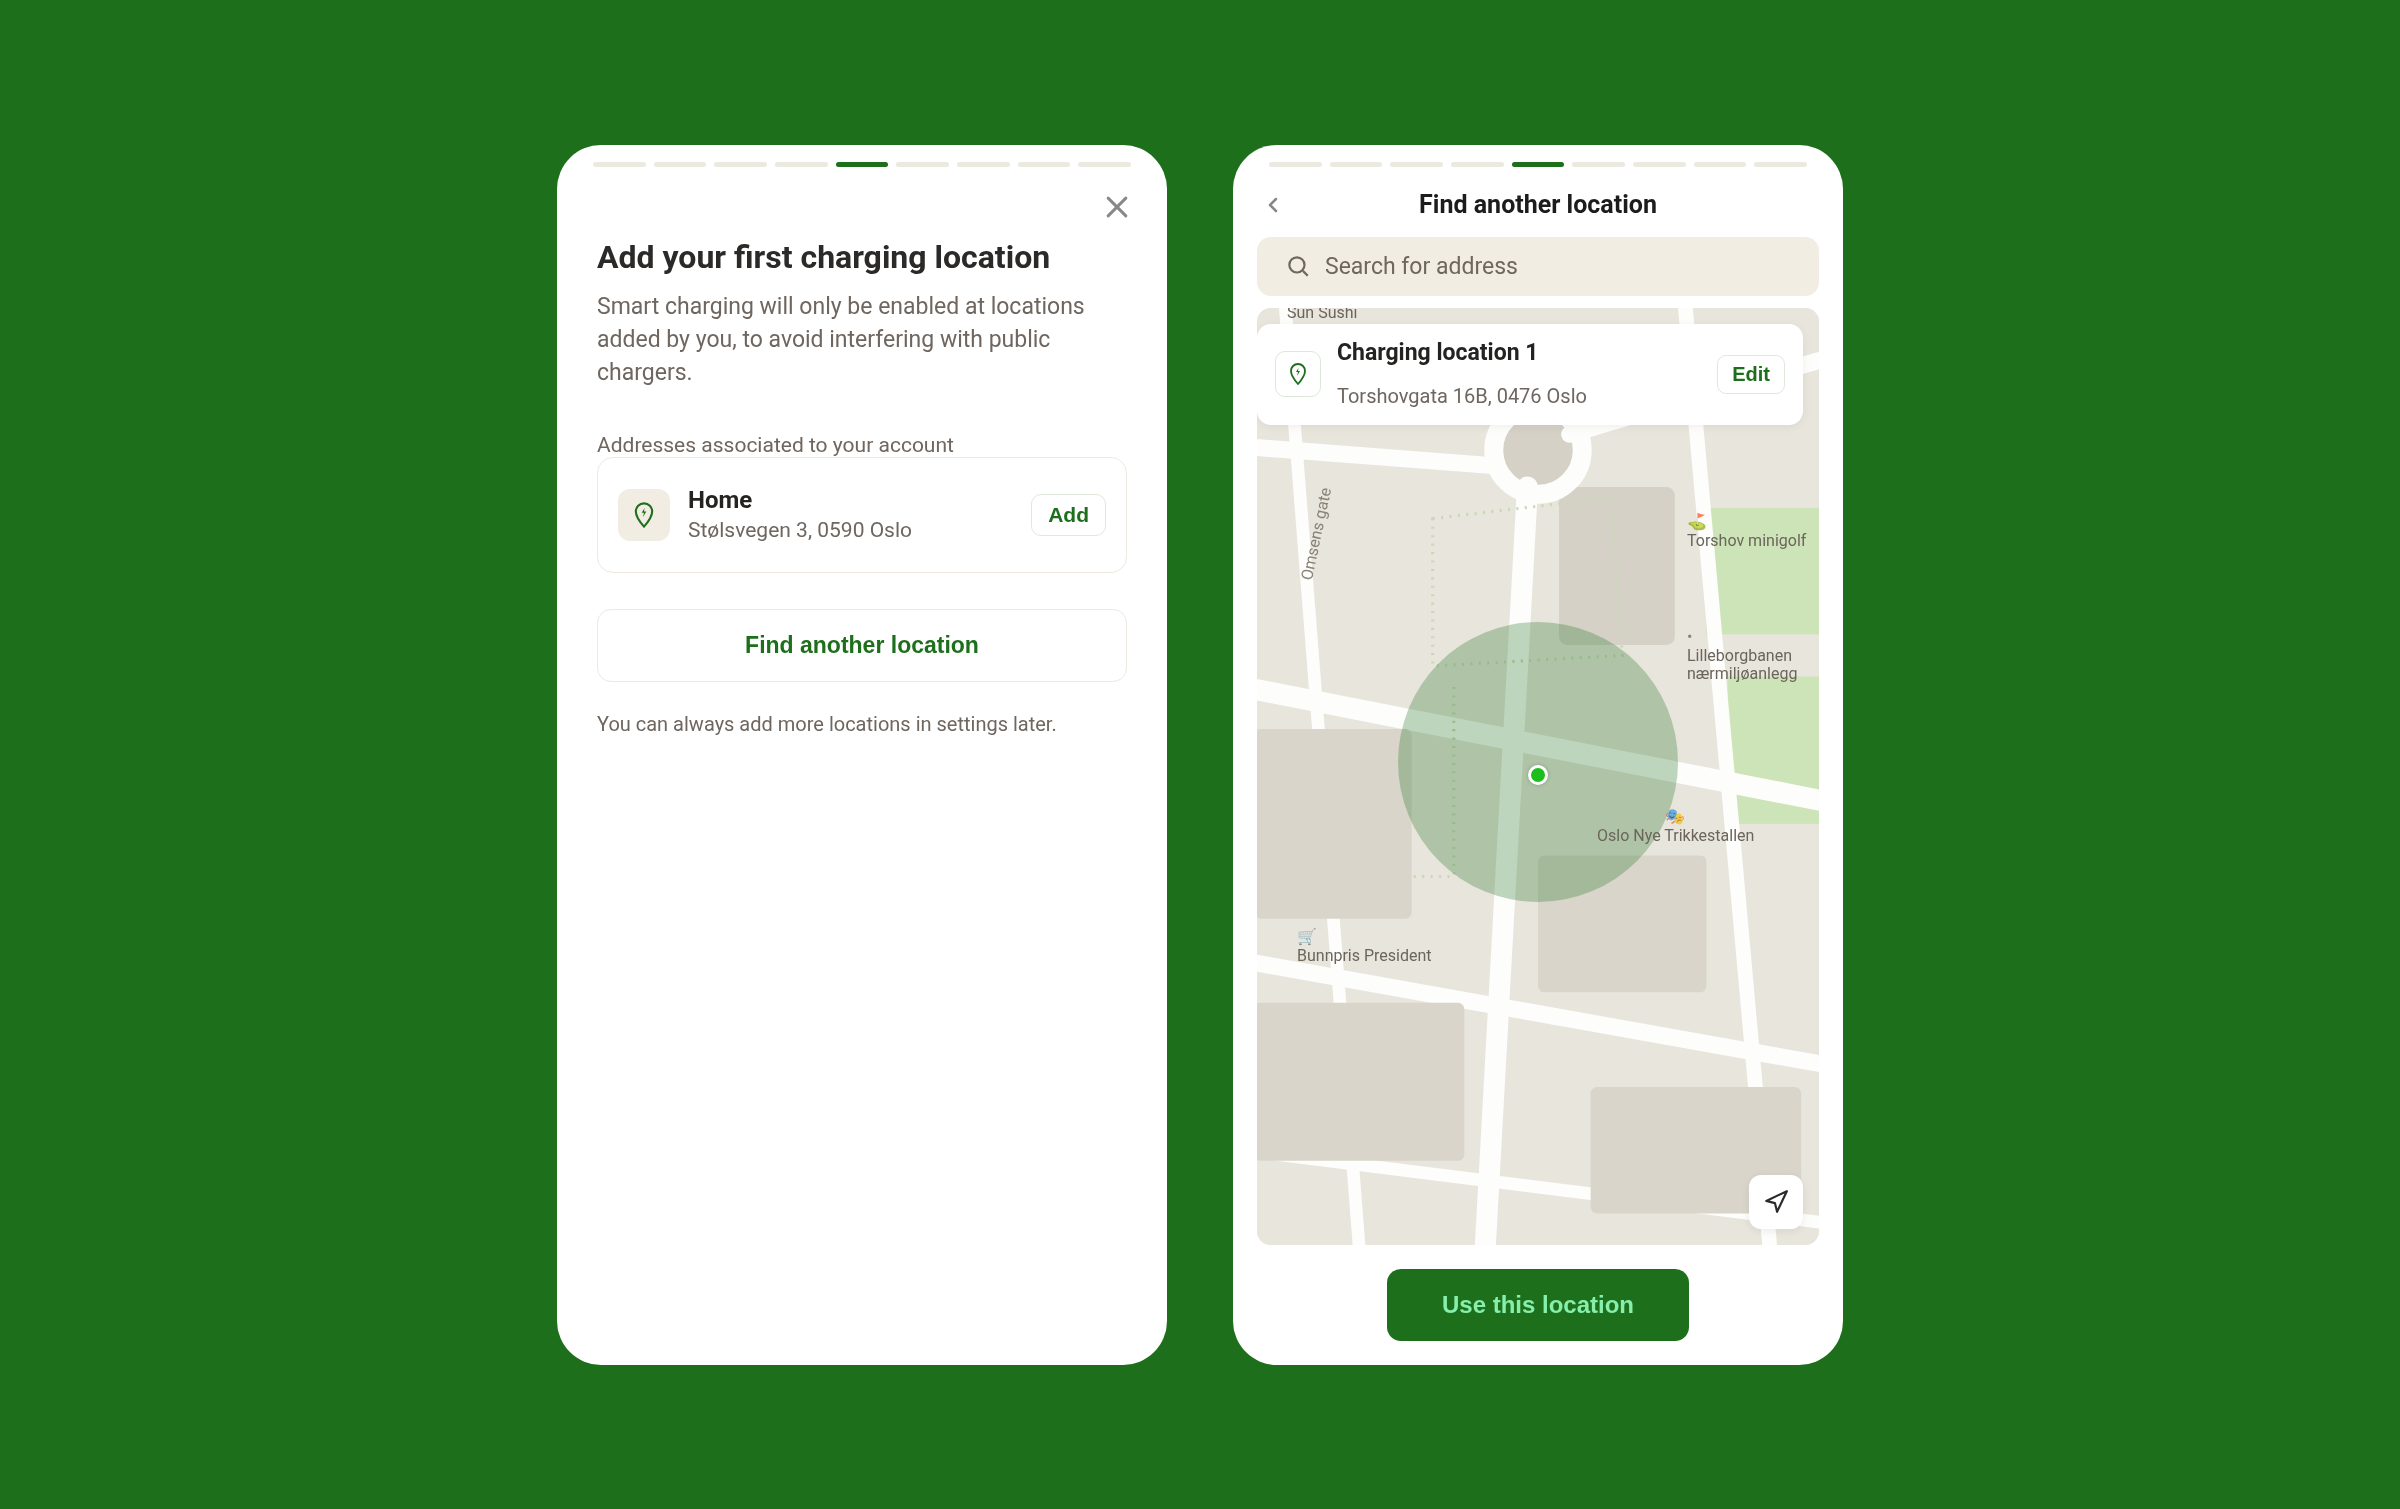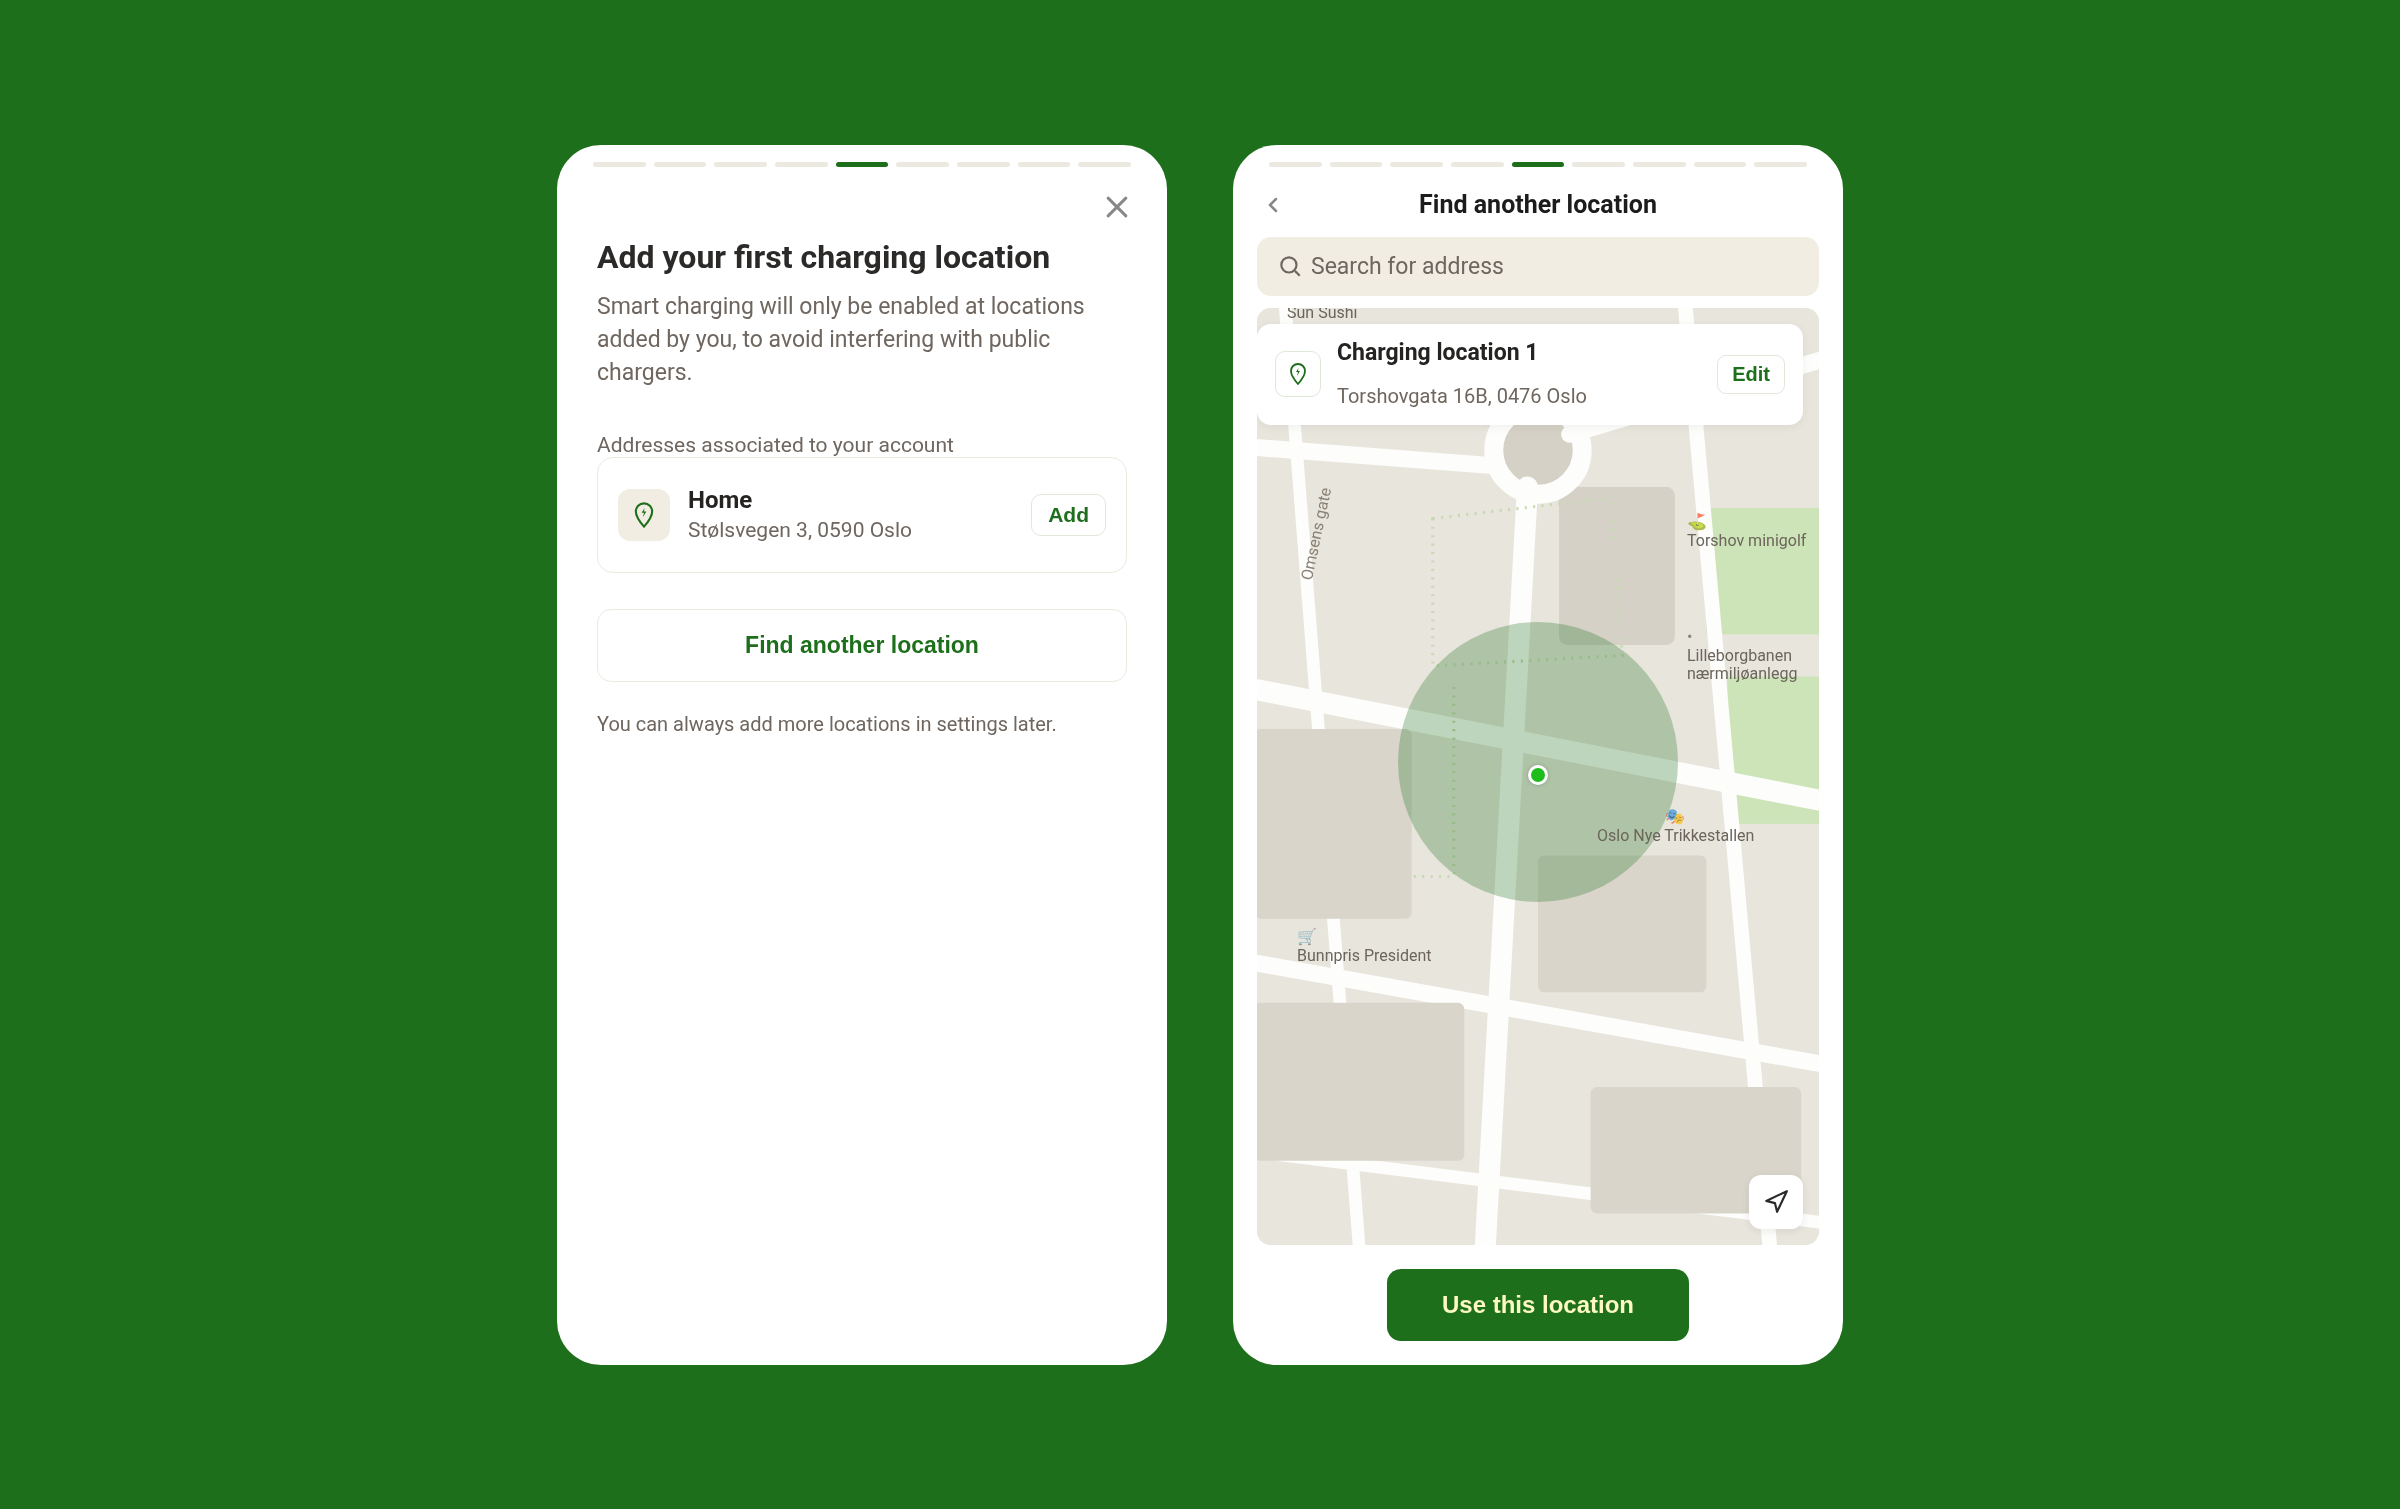--- a/index.html
+++ b/index.html
@@ -153,22 +153,22 @@
     font-size: 25px;
     font-weight: 700;
     color: #1c1c1c;
   }
   .search-wrap { padding: 8px 24px 12px; }
   .search-box {
     background: #f2ede3;
     border-radius: 14px;
     display: flex;
     align-items: center;
-    gap: 8px;
-    padding: 16px 20px;
+    gap: 14px;
+    padding: 16px 28px;
   }
   .search-box svg { width: 26px; height: 26px; flex-shrink: 0; }
   .search-input {
     border: none;
     background: transparent;
     font-size: 23px;
     color: #6e665f;
     outline: none;
     flex: 1;
     font-family: inherit;
@@ -263,21 +263,21 @@
   .street-label {
     position: absolute;
     font-size: 16px;
     color: #8a8376;
     pointer-events: none;
   }
 
   .use-btn-wrap { padding: 24px; display: flex; justify-content: center; }
   .use-btn {
     background: #1d6f1b;
-    color: #fef9c3;
+    color: #86efac;
     border: none;
     font-size: 24px;
     font-weight: 600;
     padding: 22px 55px;
     border-radius: 14px;
     cursor: pointer;
   }
 </style>
 </head>
 <body>

